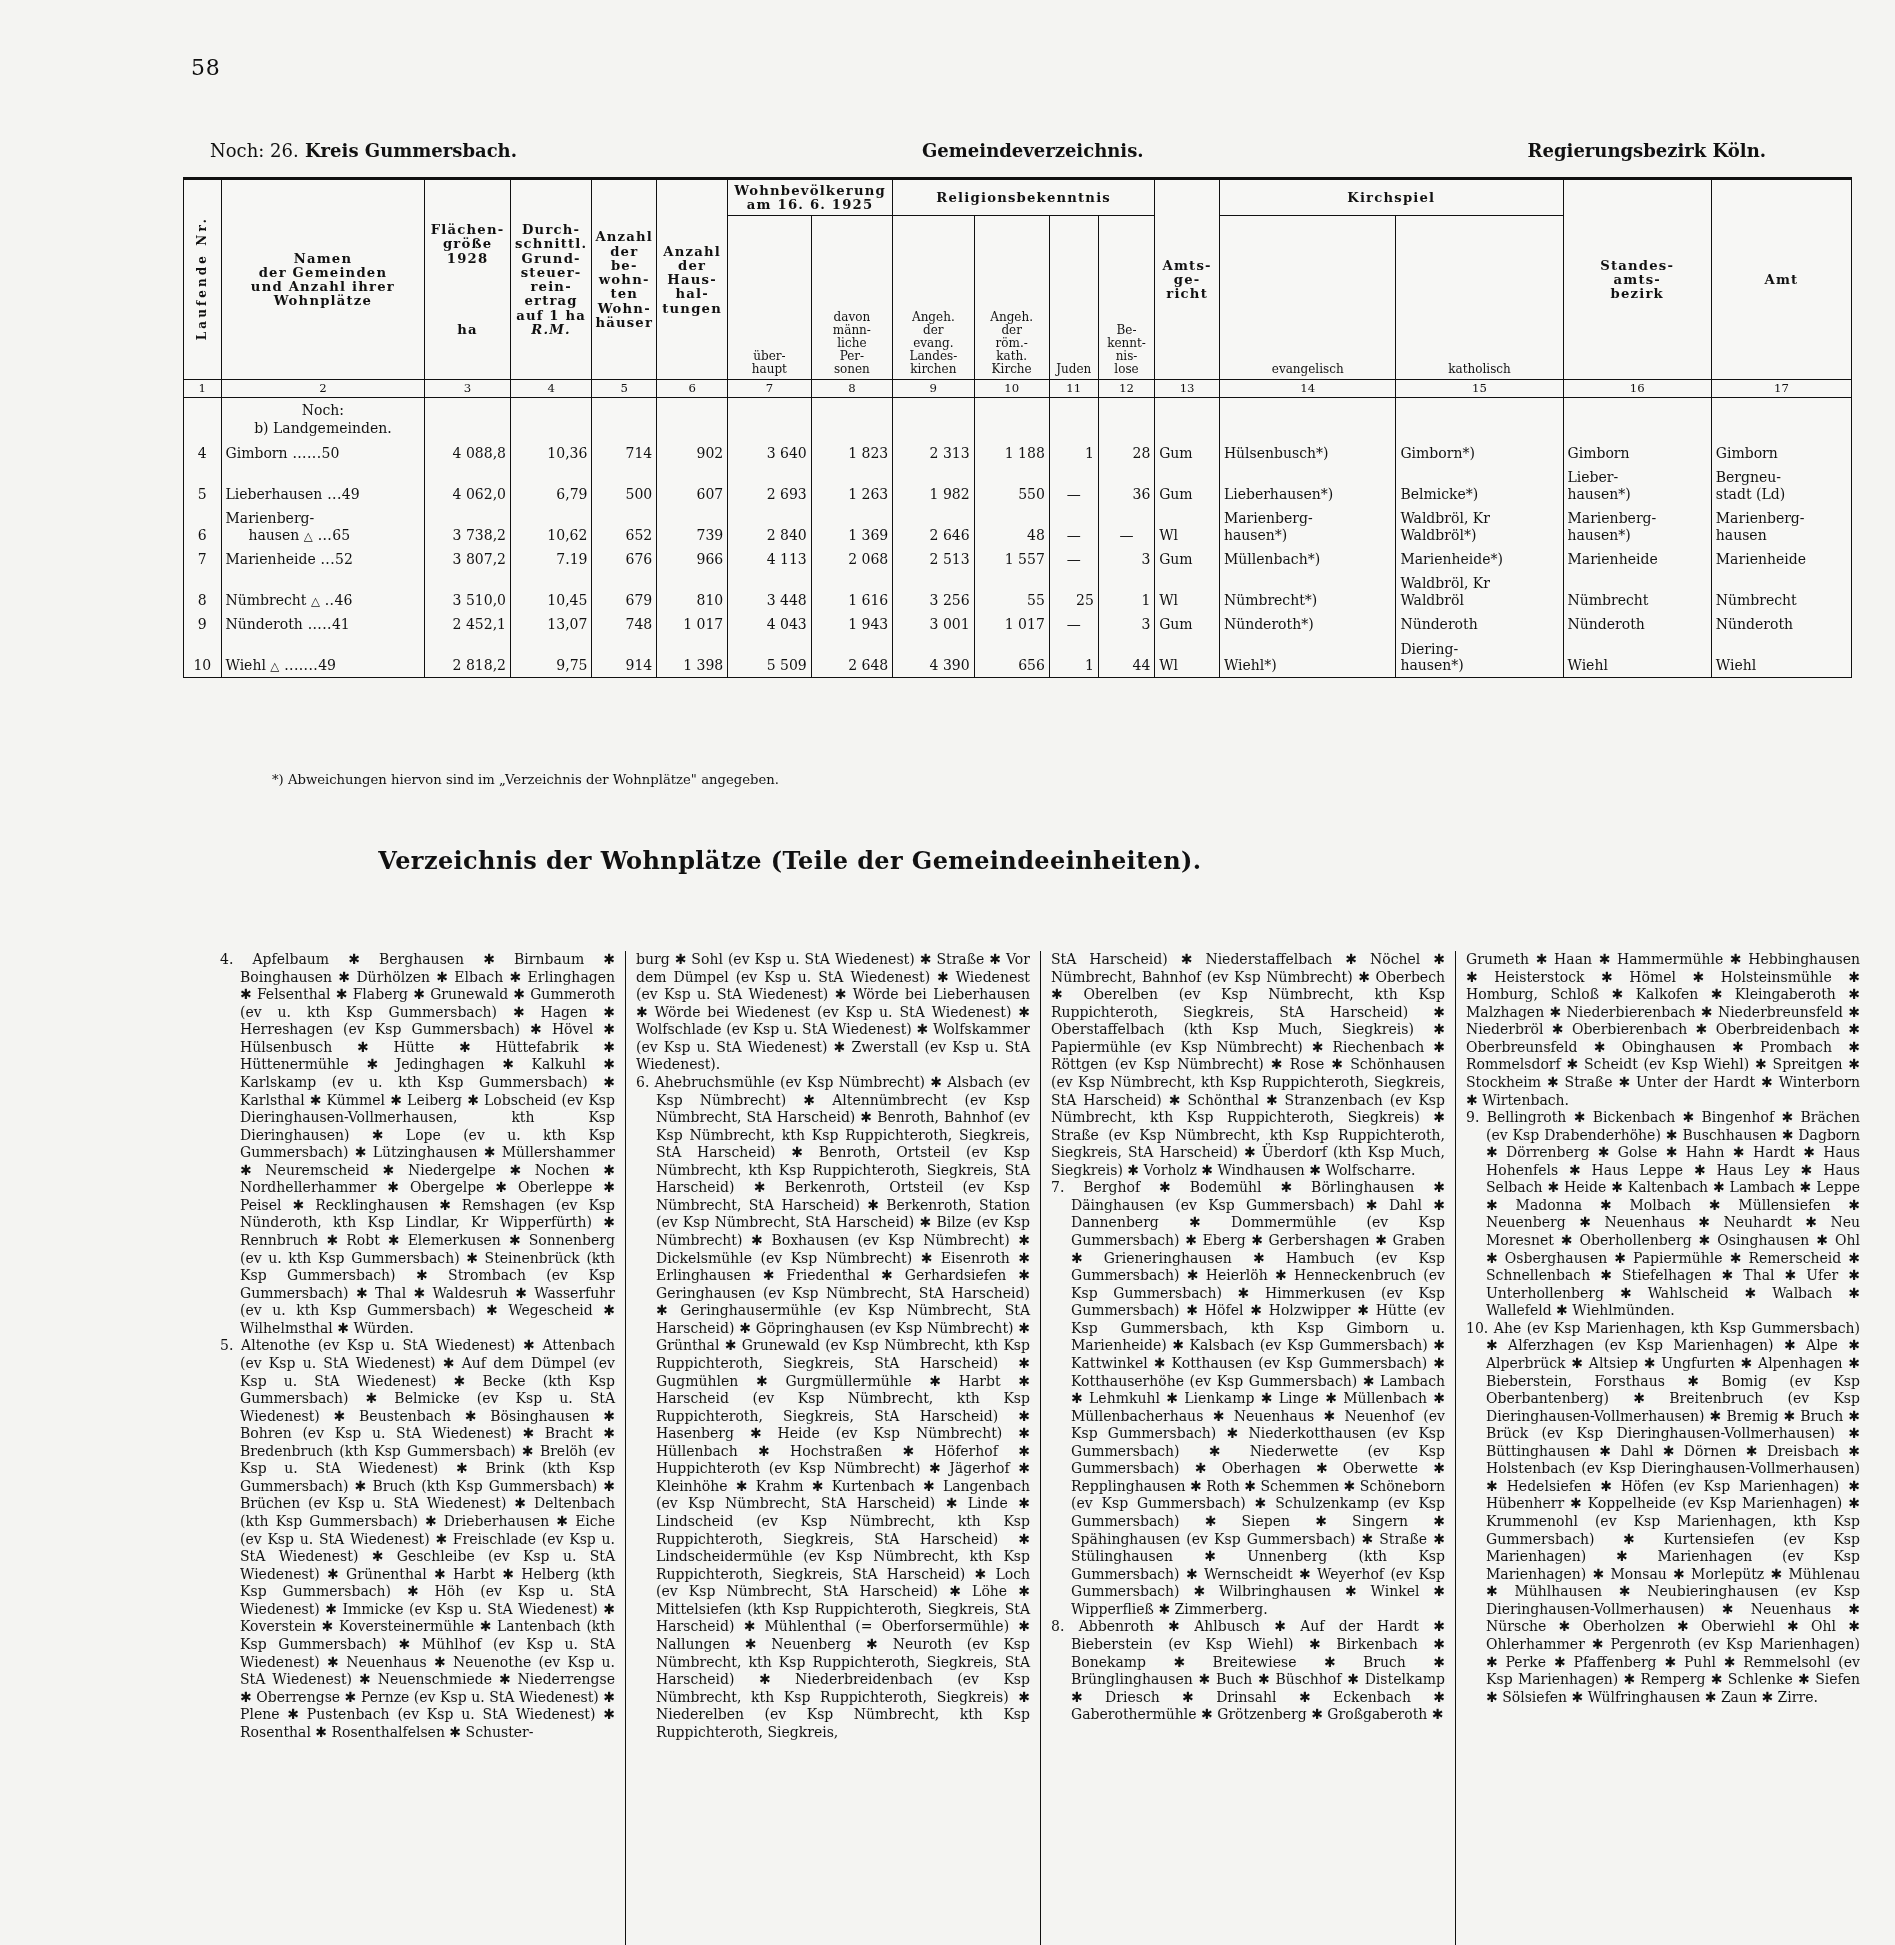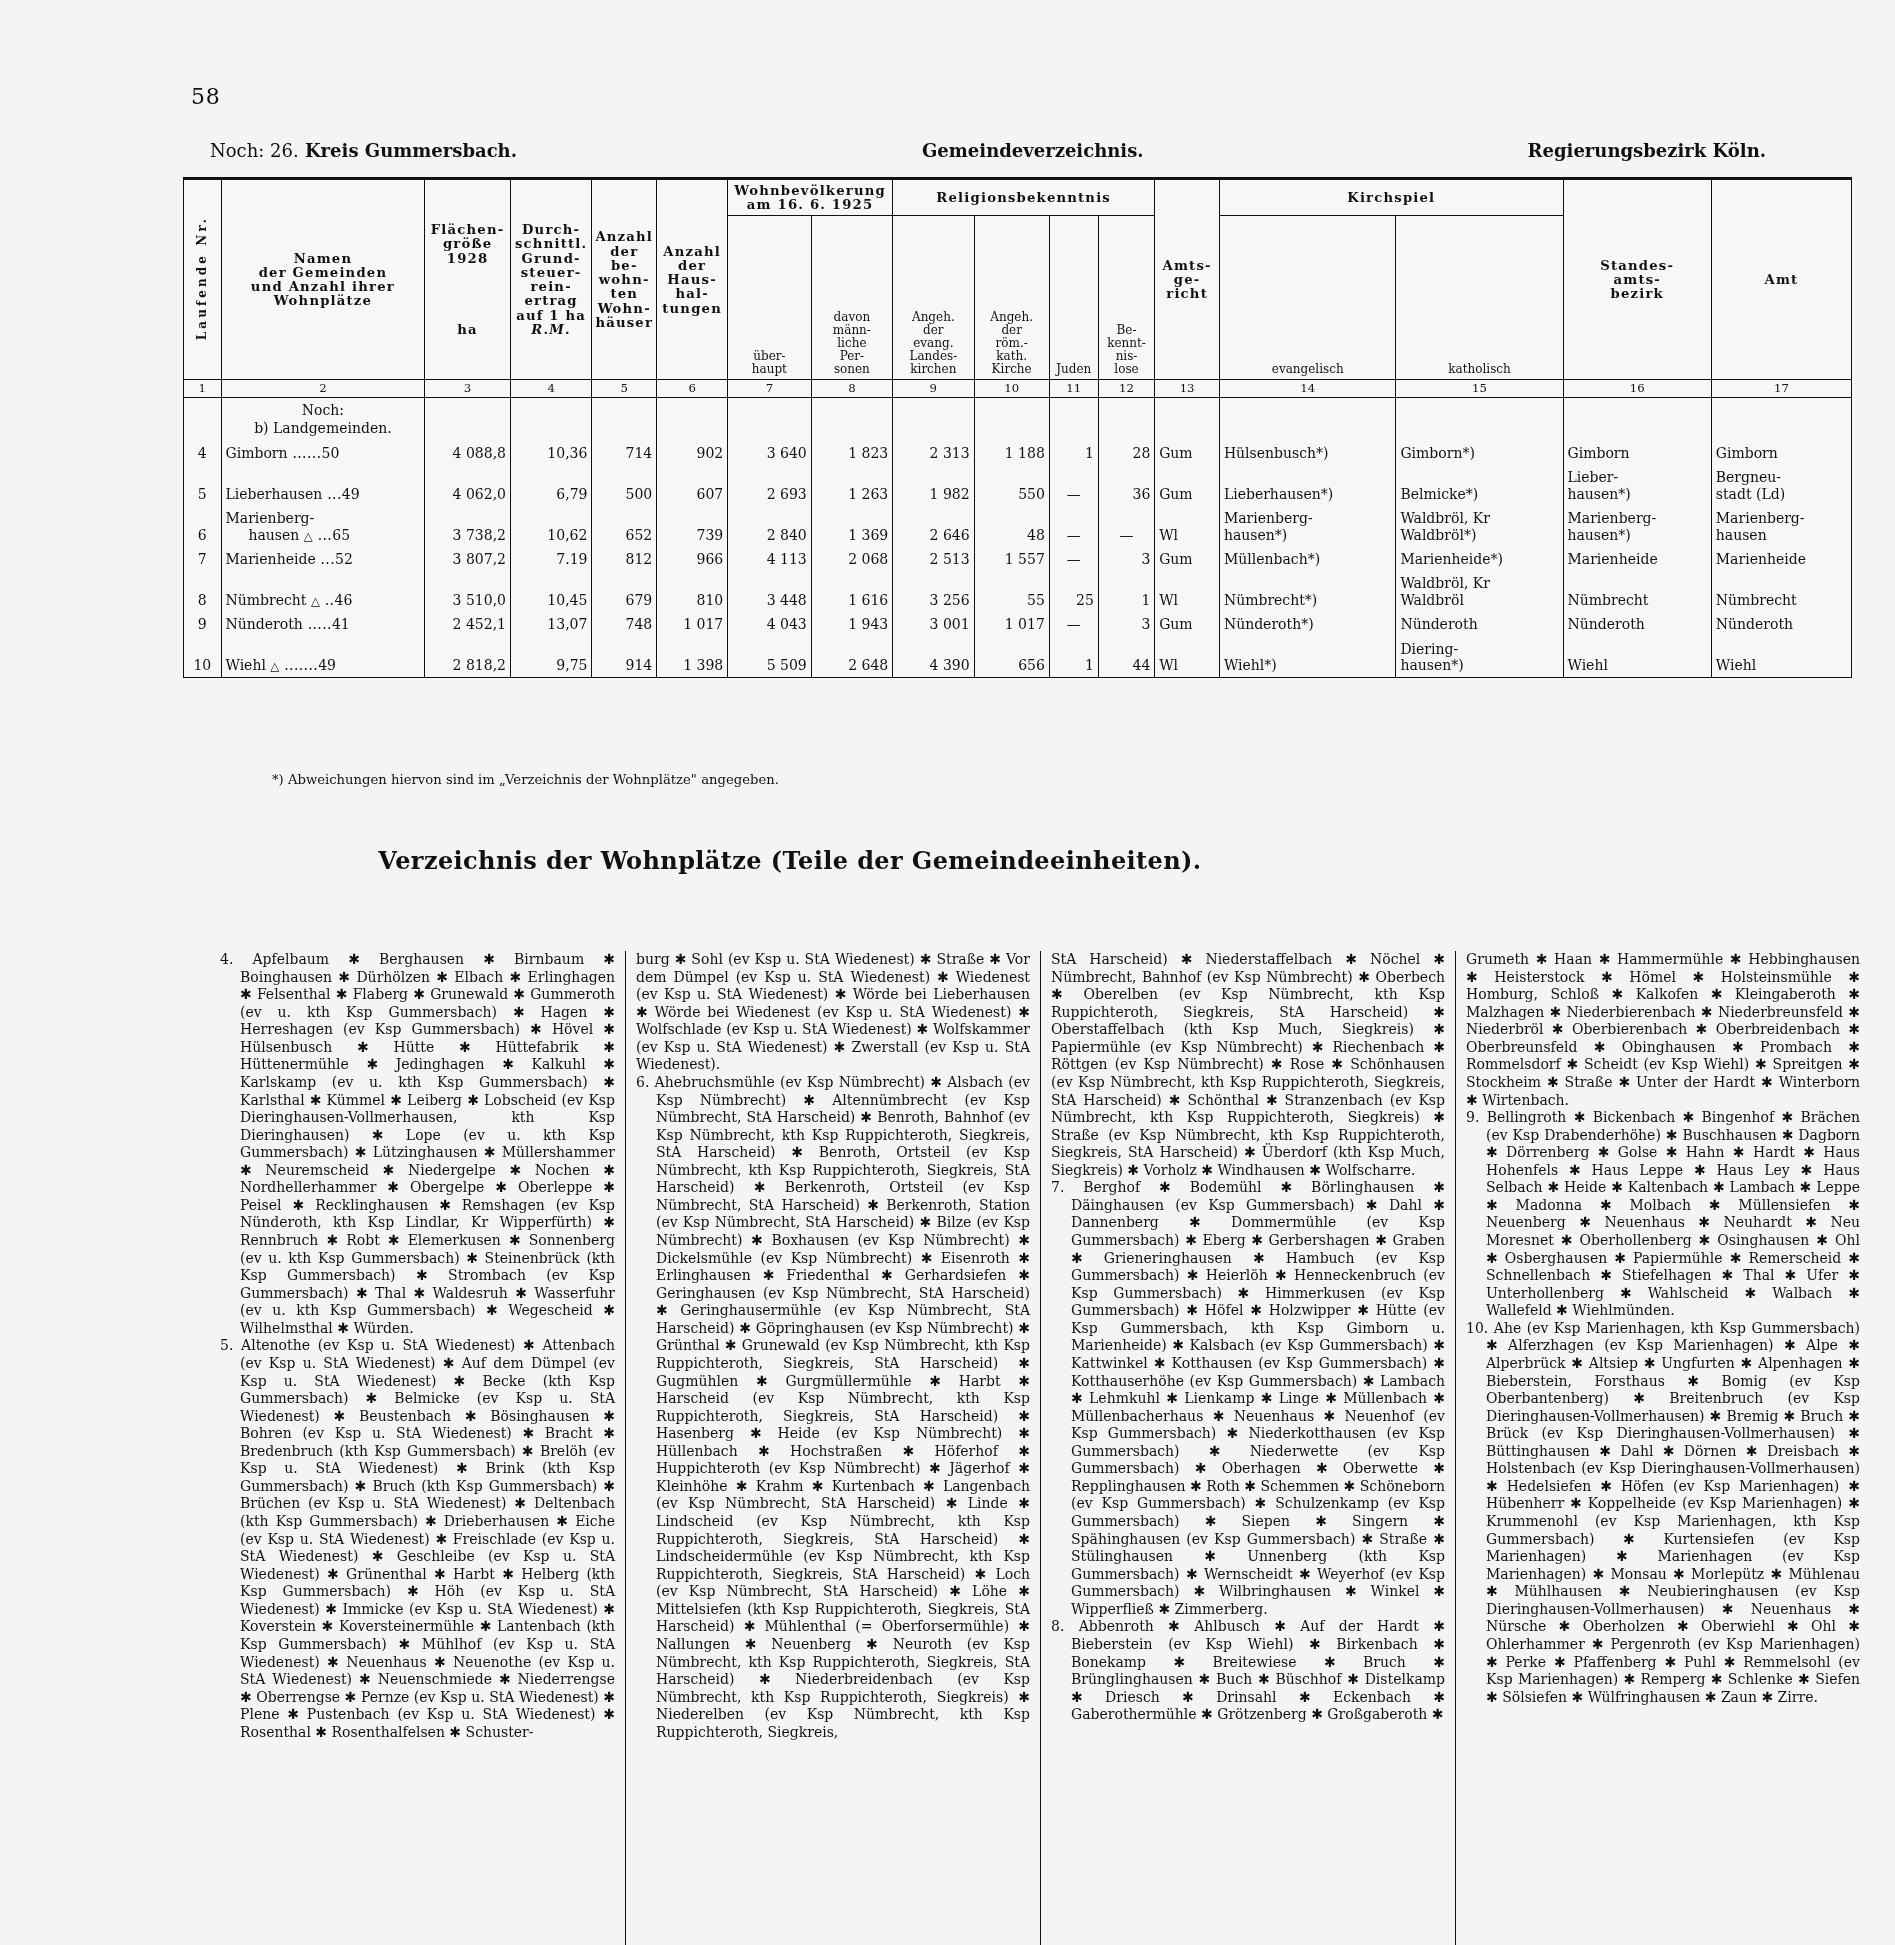--- a/index.html
+++ b/index.html
@@ -18,21 +18,21 @@
   .page {
     position: relative;
     width: 1896px;
     height: 2498px;
     background: #f4f4f2;
   }
   
   .folio {
     position: absolute;
     left: 191px;
-    top: 84px;
+    top: 55px;
     font-size: 22px;
     letter-spacing: 0.8px;
     font-family: "DejaVu Serif", serif;
   }
   
   .runhead {
     position: absolute;
     left: 210px;
     top: 140px;
     width: 1556px;
@@ -361,21 +361,21 @@
             <td class="txt">Marienberg-<br>hausen*)</td>
             <td class="txt">Waldbröl, Kr<br>Waldbröl*)</td>
             <td class="txt">Marienberg-<br>hausen*)</td>
             <td class="txt">Marienberg-<br>hausen</td>
           </tr>
           <tr>
             <td class="lfd">7</td>
             <td class="name">Marienheide<span class="dots"> ...</span>52</td>
             <td class="num">3 807,2</td>
             <td class="num">7.19</td>
-            <td class="num">812</td>
+            <td class="num">676</td>
             <td class="num">966</td>
             <td class="num">4 113</td>
             <td class="num">2 068</td>
             <td class="num">2 513</td>
             <td class="num">1 557</td>
             <td class="ctr">—</td>
             <td class="num">3</td>
             <td class="txt">Gum</td>
             <td class="txt">Müllenbach*)</td>
             <td class="txt">Marienheide*)</td>

